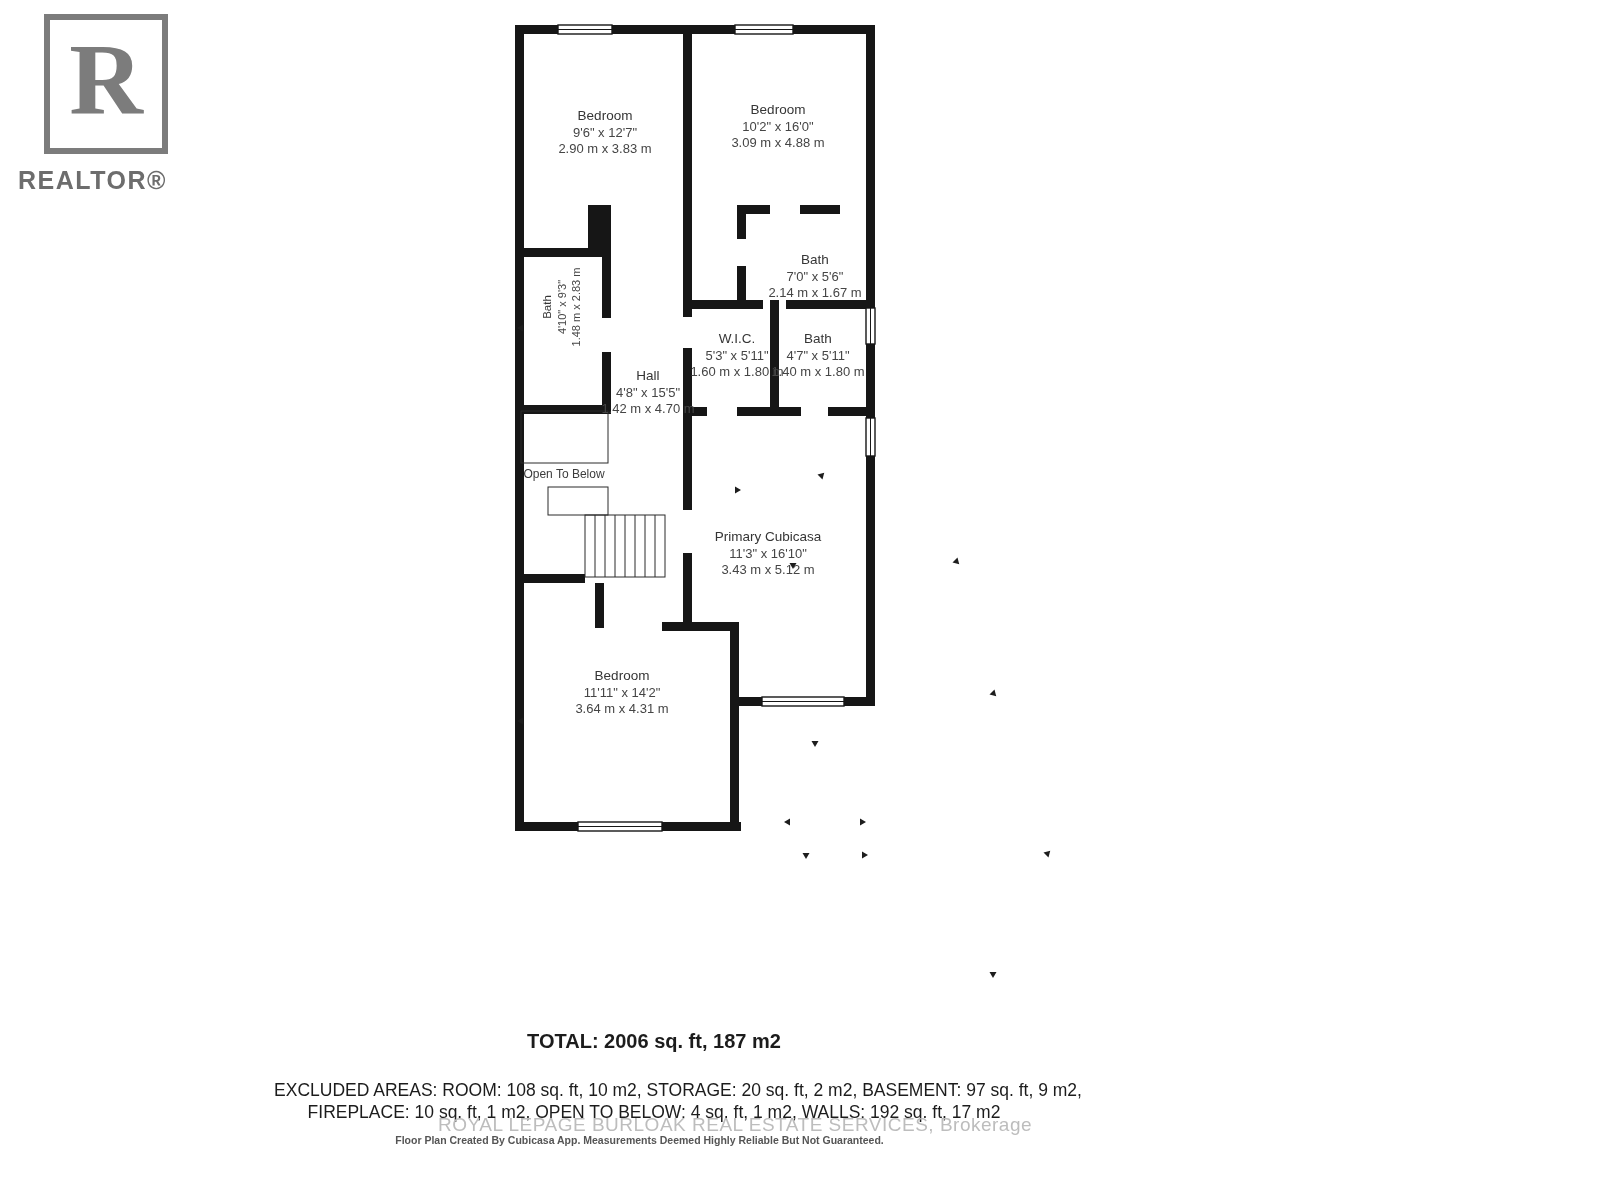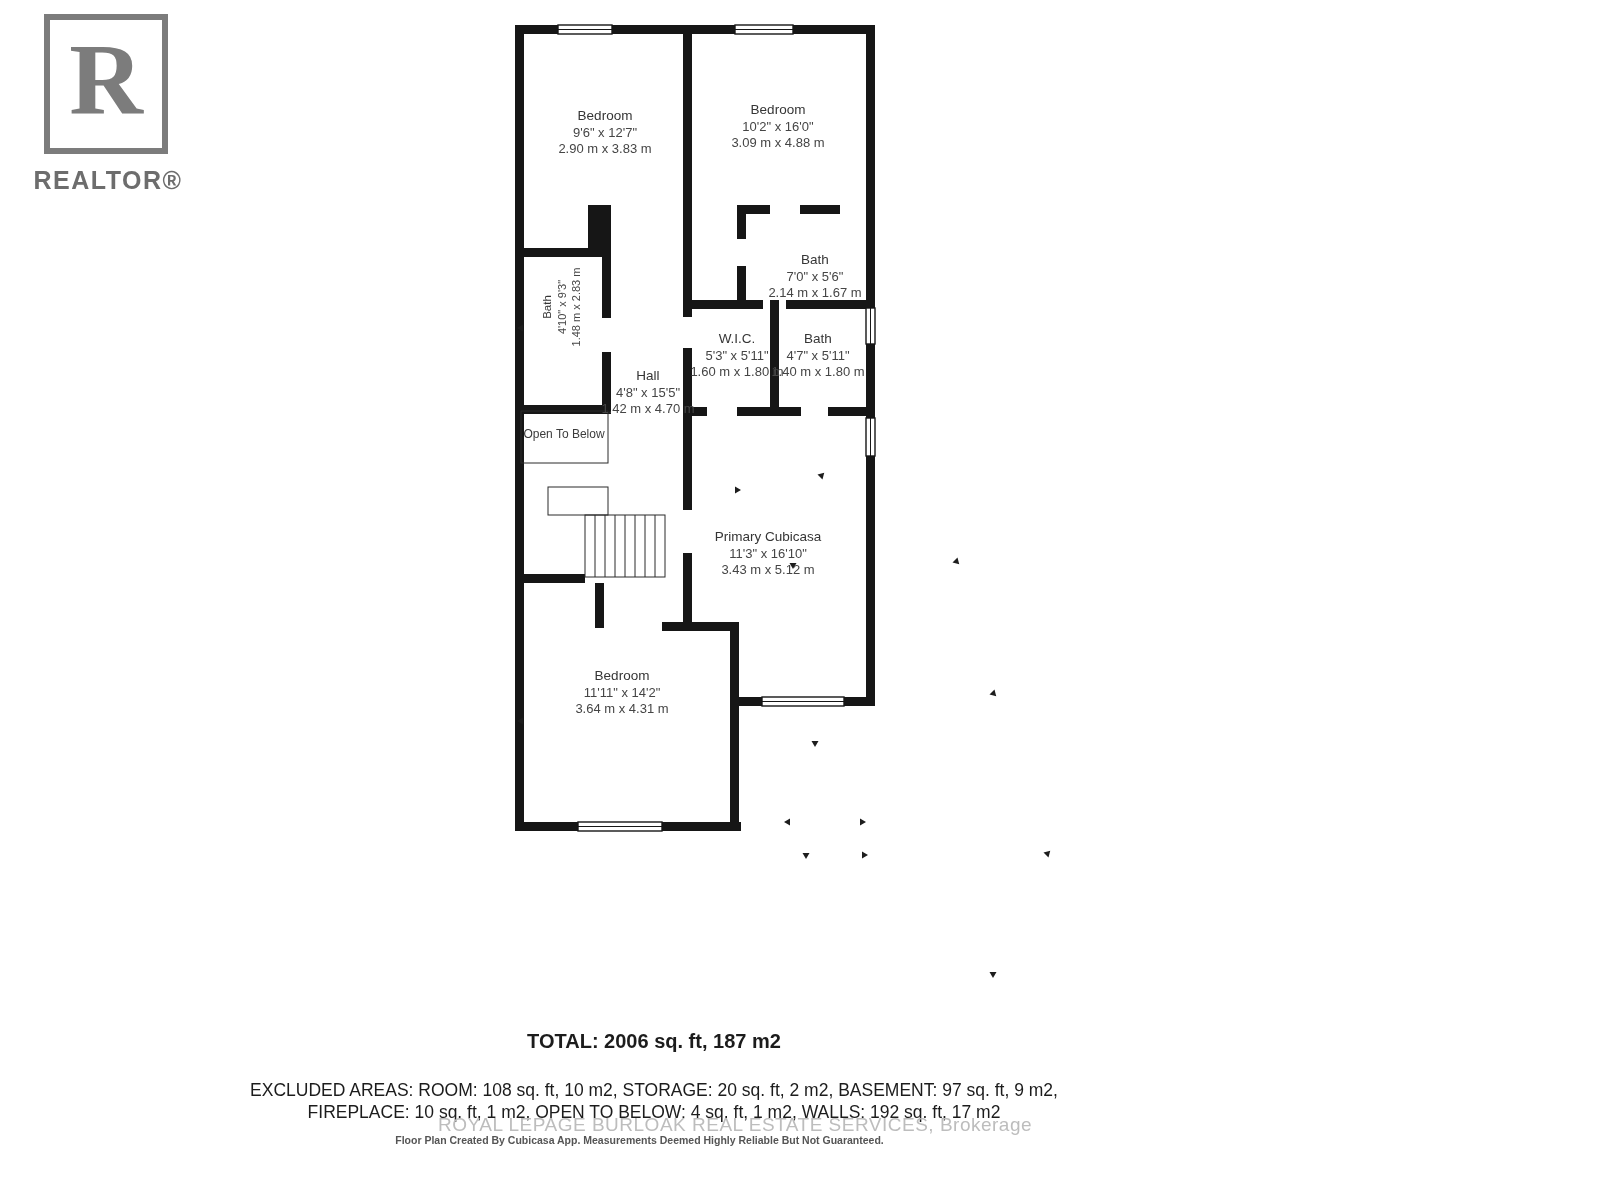--- a/index.html
+++ b/index.html
@@ -14,40 +14,41 @@
   .logo{position:absolute;left:18px;top:14px;width:180px;}
   .logo-box{
     width:112px;height:128px;border:6px solid #7c7c7c;margin-left:26px;
     display:flex;align-items:center;justify-content:center;background:#fff;
   }
   .logo-r{
     font-family:"Liberation Serif", serif;font-weight:bold;font-size:102px;
     color:#7c7c7c;line-height:1;transform:translateY(-4px);
   }
   .logo-text{
-    margin-top:12px;font-size:25px;font-weight:600;color:#6d6d6d;letter-spacing:1.5px;text-align:center;
+    margin-top:12px;font-size:25px;font-weight:600;color:#6d6d6d;letter-spacing:1.5px;
   }
 
   
   .room-label{
     position:absolute;transform:translate(-50%,-50%);text-align:center;
     white-space:nowrap;line-height:1.3;color:#454545;font-size:13px;
   }
   .room-label .room-name{font-size:13.5px;color:#353535;}
   .room-label.rotated{transform:translate(-50%,-50%) rotate(-90deg);}
   .otb-label{
     position:absolute;transform:translate(-50%,-50%);font-size:12px;color:#3c3c3c;
     white-space:nowrap;
+    margin-top:40px;
   }
 
   
   .footer-line{position:absolute;left:0;width:1308px;text-align:center;color:#1c1c1c;}
   .f-total{top:1030px;font-size:20px;font-weight:bold;}
   .f-floors{top:1057px;font-size:17.5px;}
-  .f-excl1{top:1080px;font-size:17.5px;}
+  .f-excl1{top:1080px;font-size:17.5px;padding-left:24px;}
   .f-excl2{top:1102px;font-size:17.5px;}
   .watermark{
     position:absolute;top:1114px;left:735px;transform:translateX(-50%);
     font-size:19px;color:#bdbdbd;letter-spacing:0.5px;white-space:nowrap;
   }
   .disclaimer{
     position:absolute;top:1134px;left:0;width:1279px;text-align:center;
     font-size:10.5px;font-weight:bold;color:#555;
   }
 </style>

